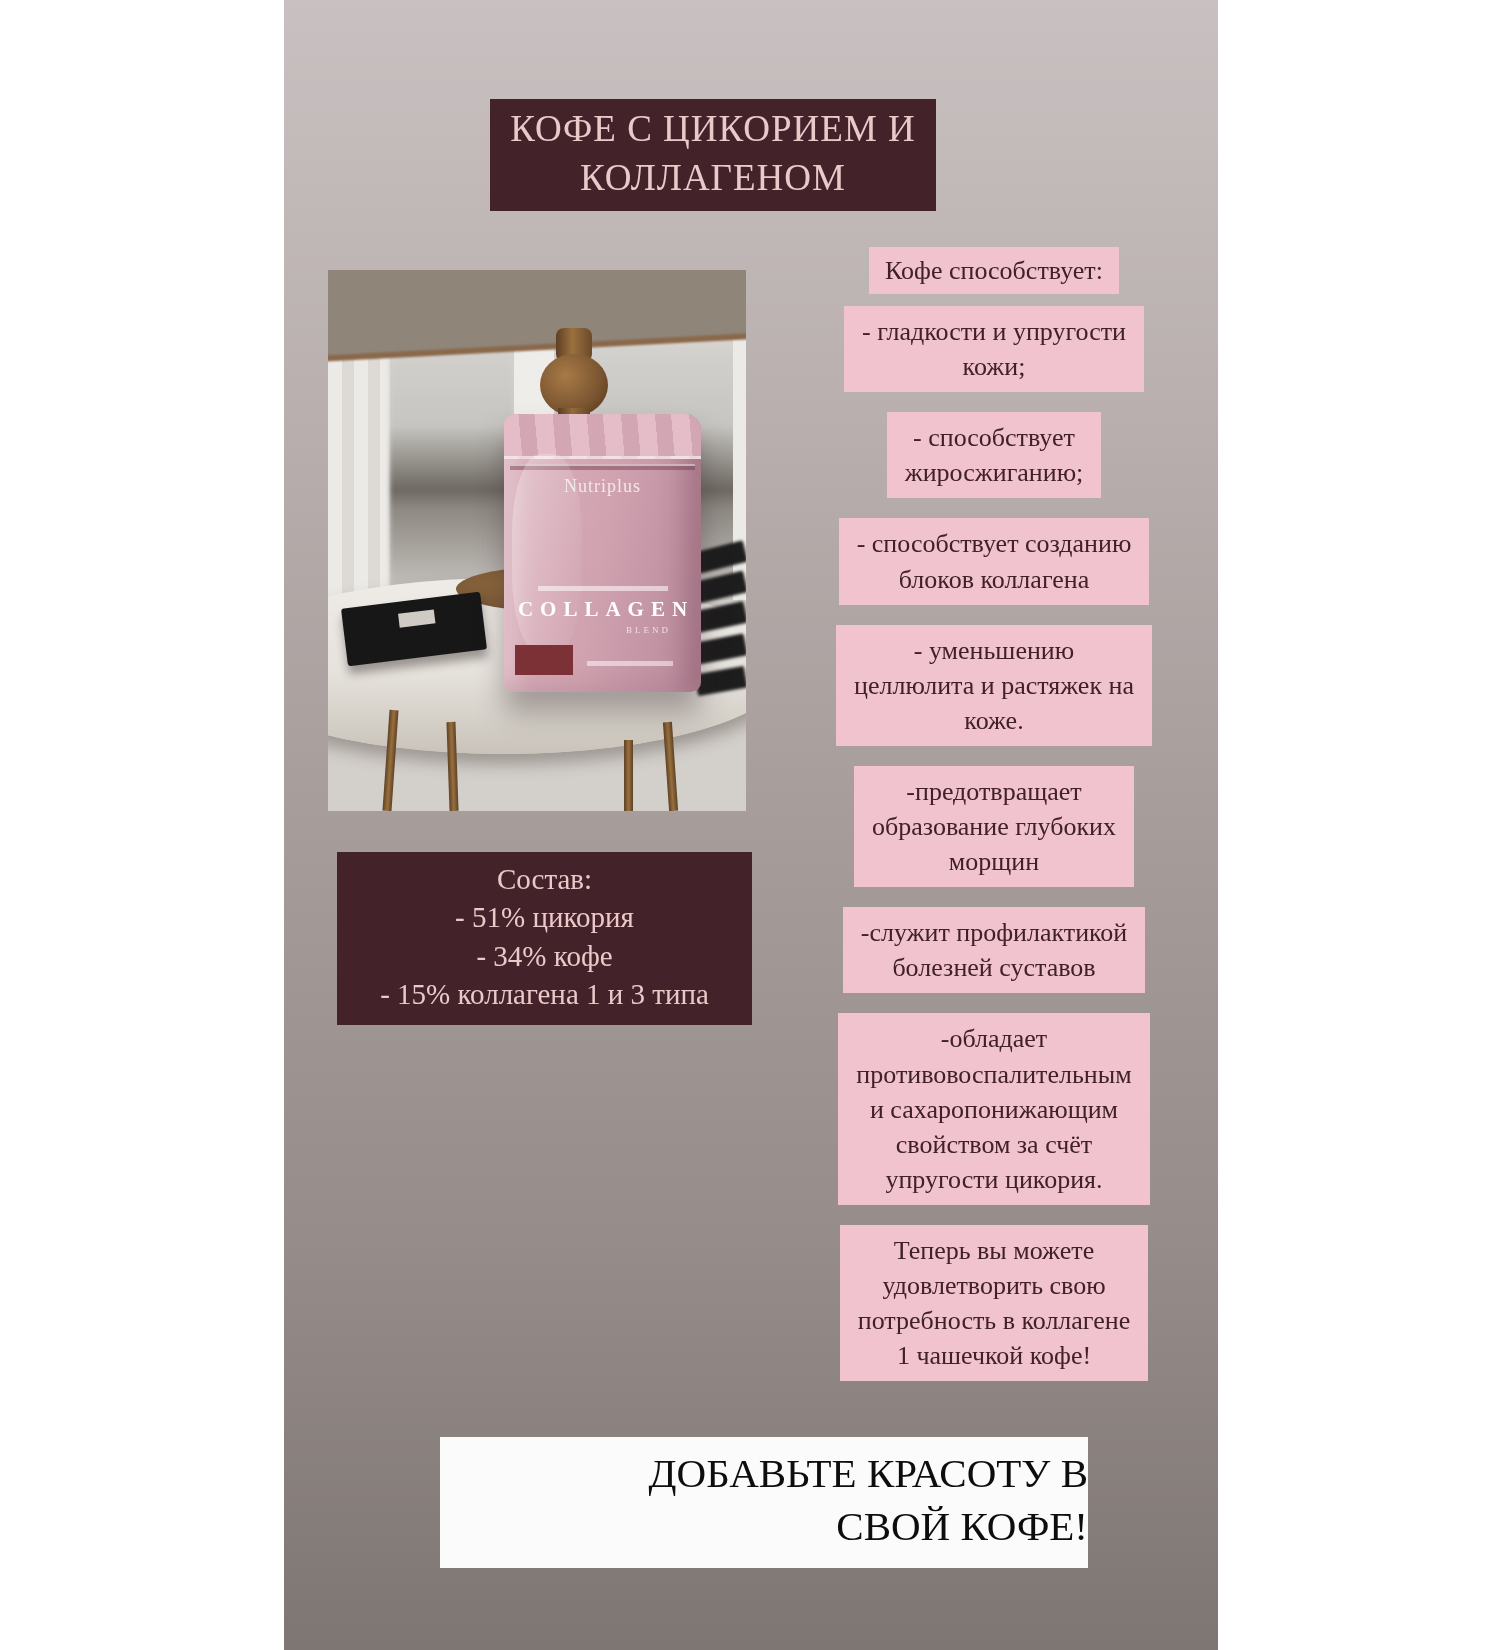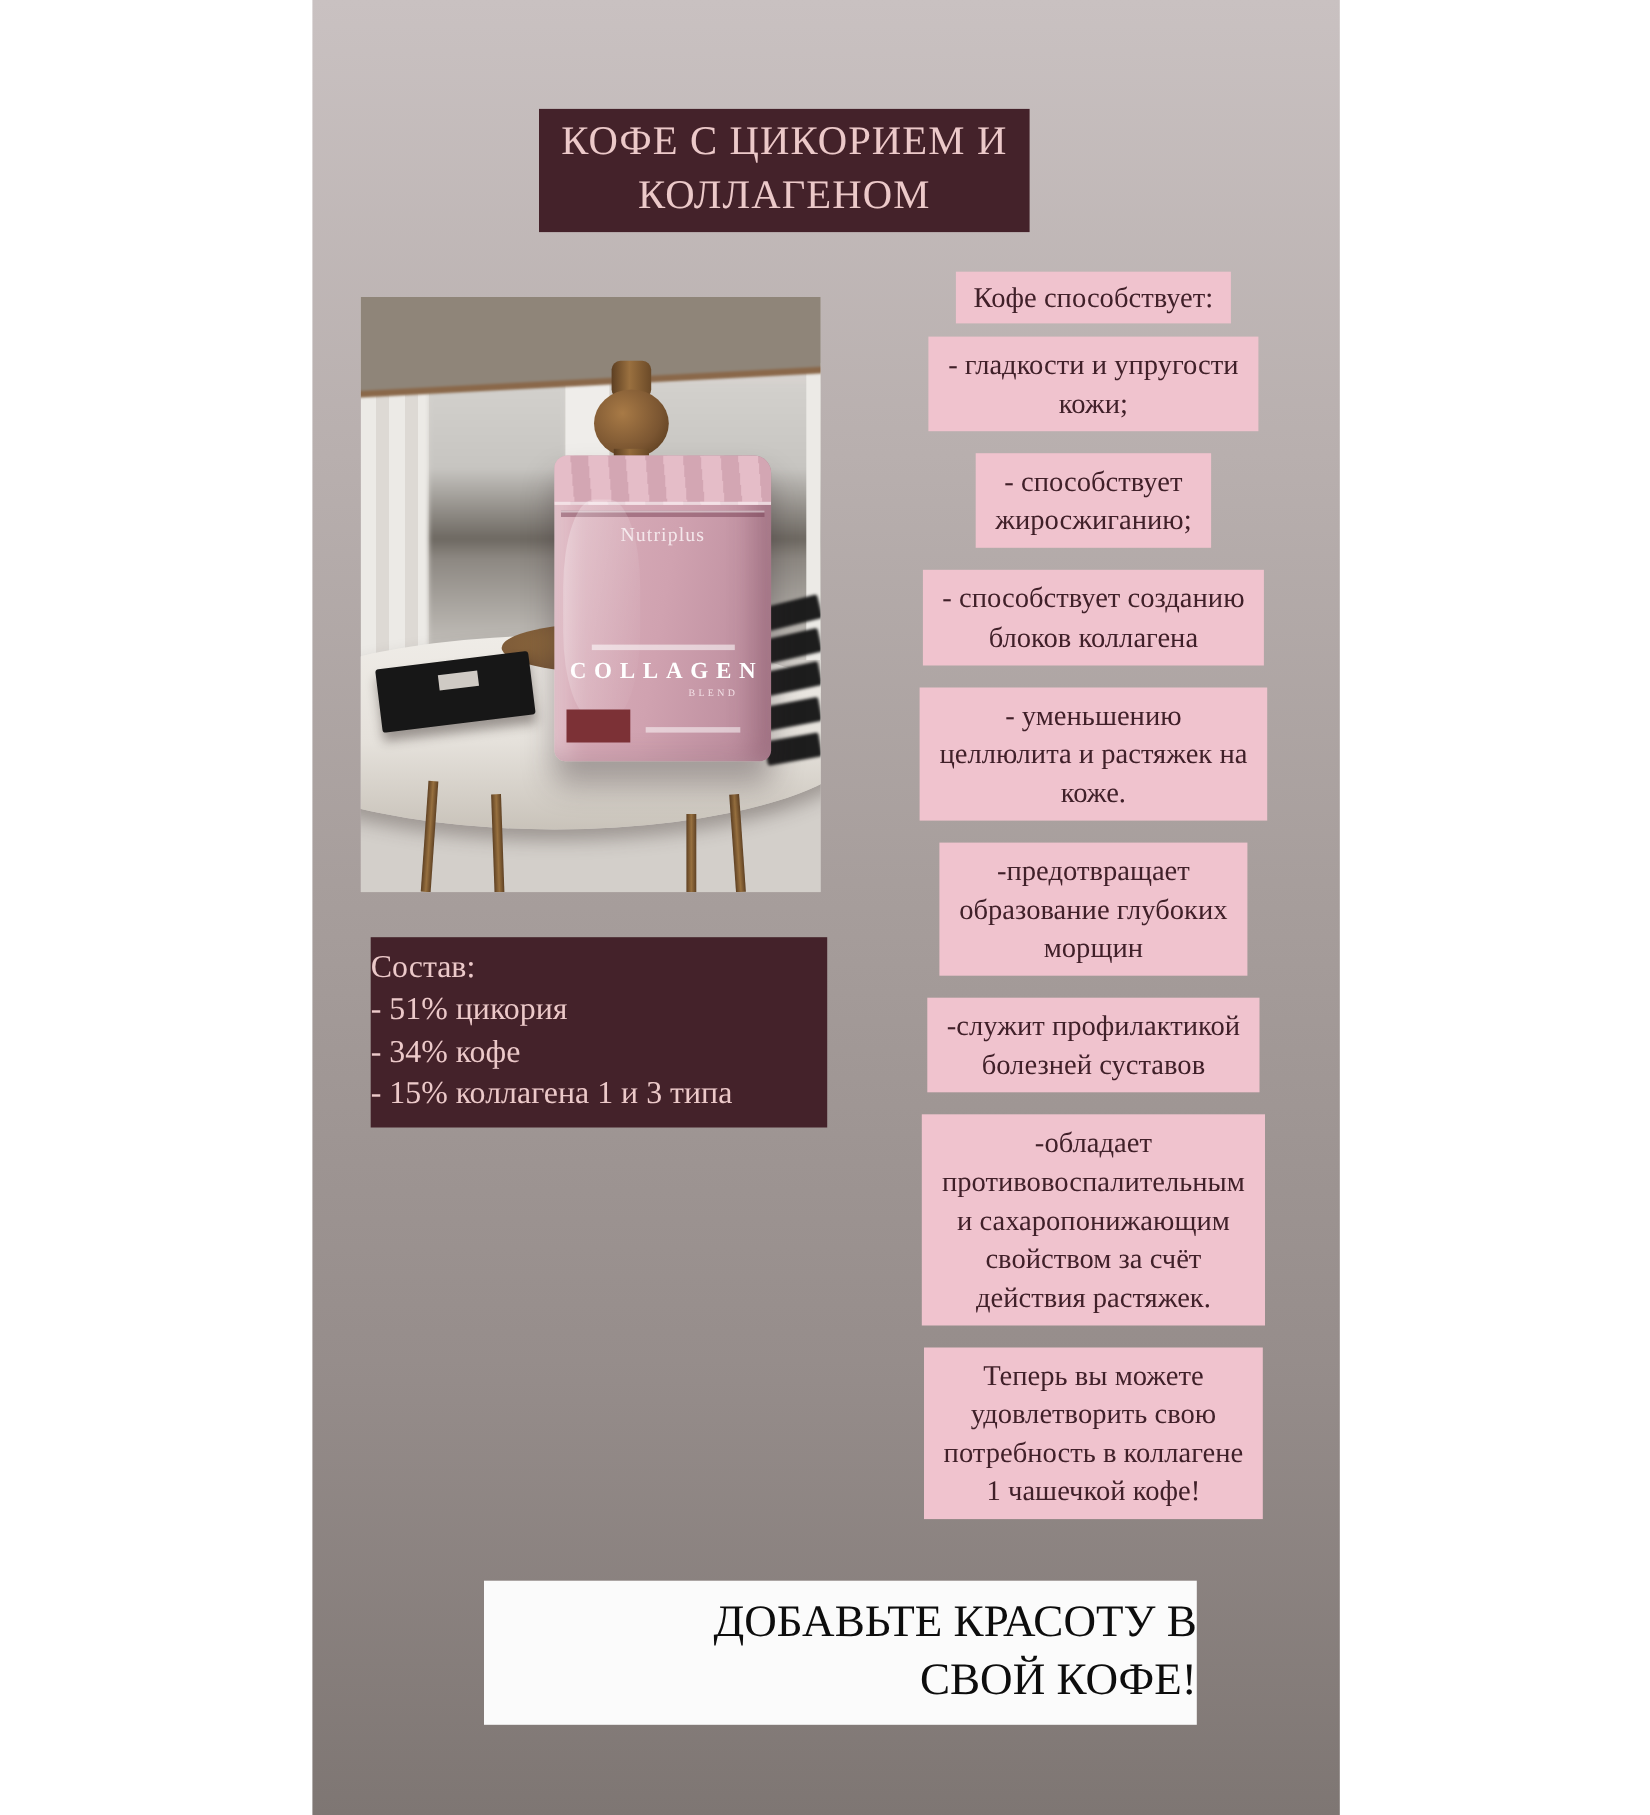--- a/index.html
+++ b/index.html
@@ -90,21 +90,21 @@
     background:#f0c3ce;color:#402029;text-align:center;
     font-size:26px;line-height:1.35;padding:8px 18px;margin-bottom:20px;
     max-width:520px;
     margin-left:28px;
   }
   .pinkbox.header{margin-bottom:12px;padding:6px 16px;}
 
   
   .comp-box{
     left:53px;top:852px;width:415px;background:#44222a;color:#ecc9c9;
-    font-size:29px;line-height:1.32;padding:8px 0 12px 0;
+    text-align:center;font-size:29px;line-height:1.32;padding:8px 0 12px 0;
   }
 
   
   .cta-box{
     left:156px;top:1437px;width:648px;background:#fbfbfb;color:#0d0d0d;
     text-align:right;font-size:41px;line-height:1.3;padding:10px 0 14px 0;
   }
 </style>
 </head>
 <body>
@@ -168,21 +168,21 @@
 коже.</div>
     <div class="pinkbox preline">-предотвращает
 образование глубоких
 морщин</div>
     <div class="pinkbox preline">-служит профилактикой
 болезней суставов</div>
     <div class="pinkbox preline">-обладает
 противовоспалительным
 и сахаропонижающим
 свойством за счёт
-действия растяжек.</div>
+упругости цикория.</div>
     <div class="pinkbox preline">Теперь вы можете
 удовлетворить свою
 потребность в коллагене
 1 чашечкой кофе!</div>
   </div>
 
   <div class="abs comp-box">
     <div>Состав:</div>
     <div>- 51% цикория</div>
     <div>- 34% кофе</div>

